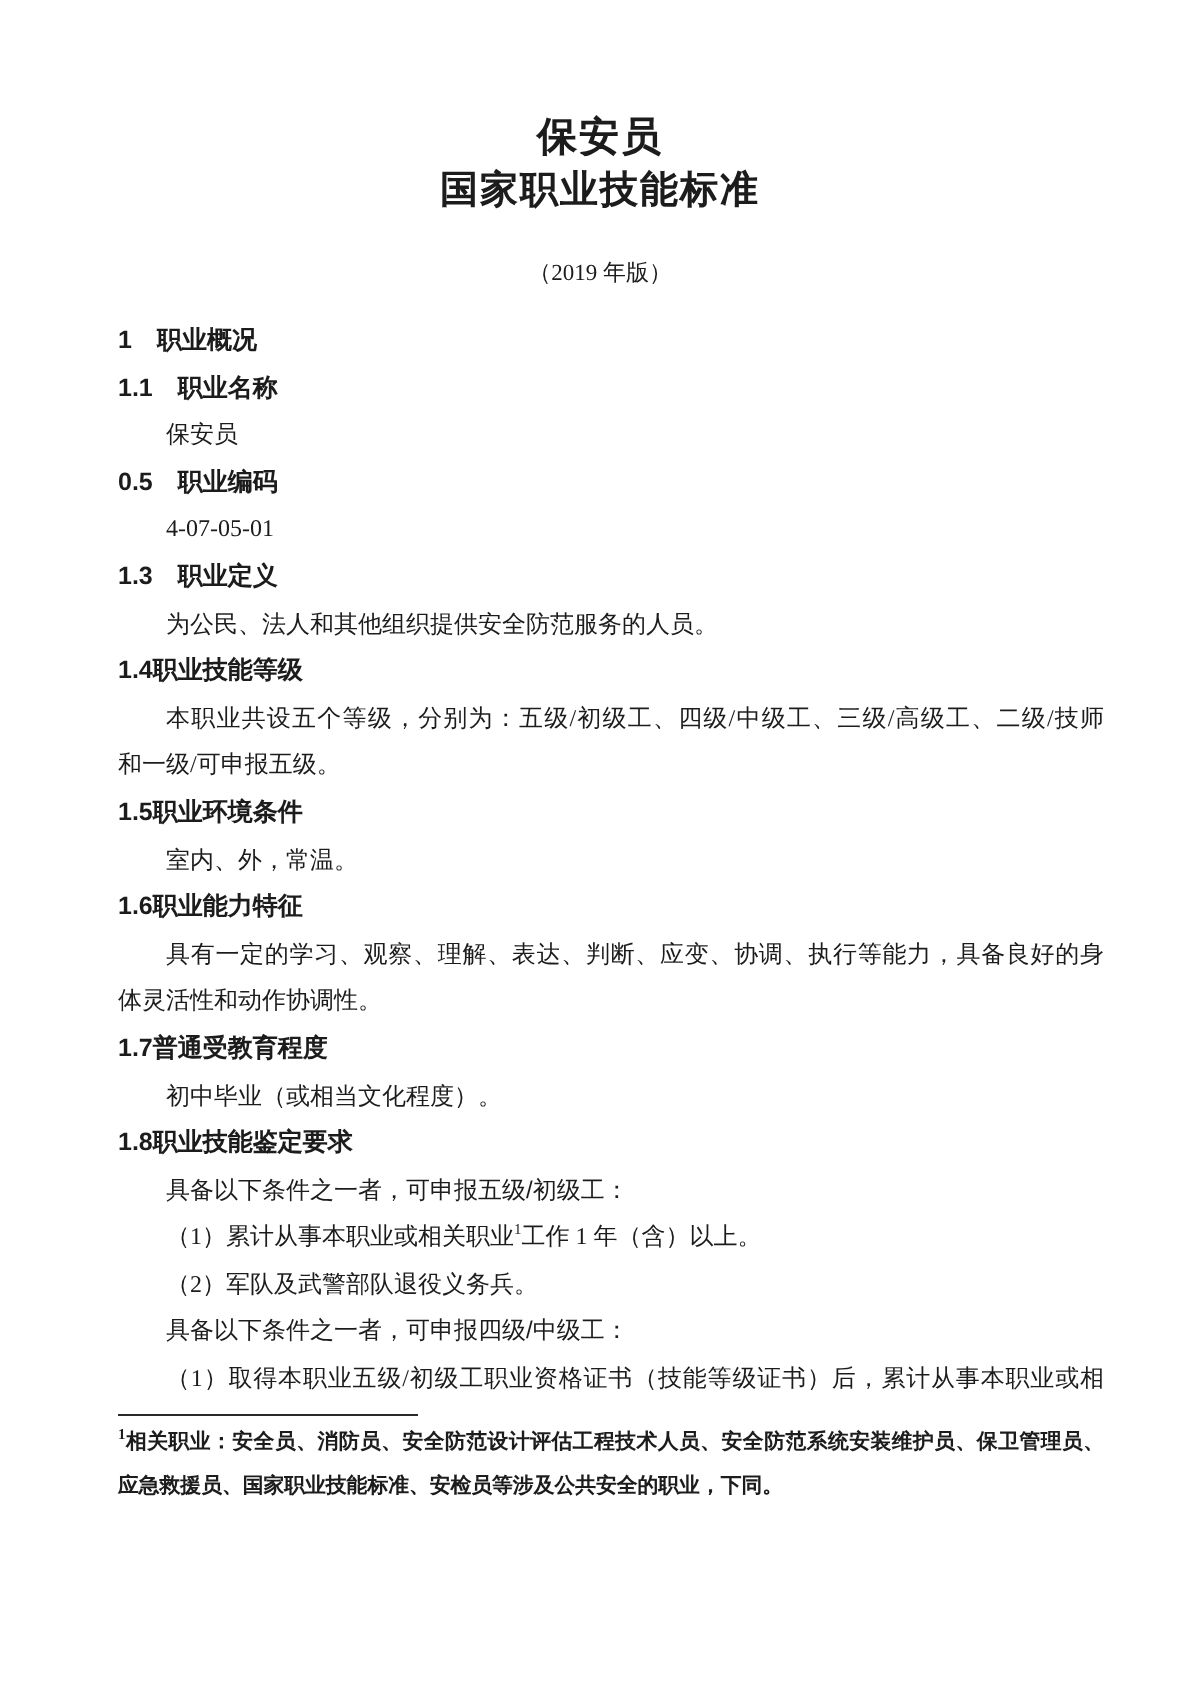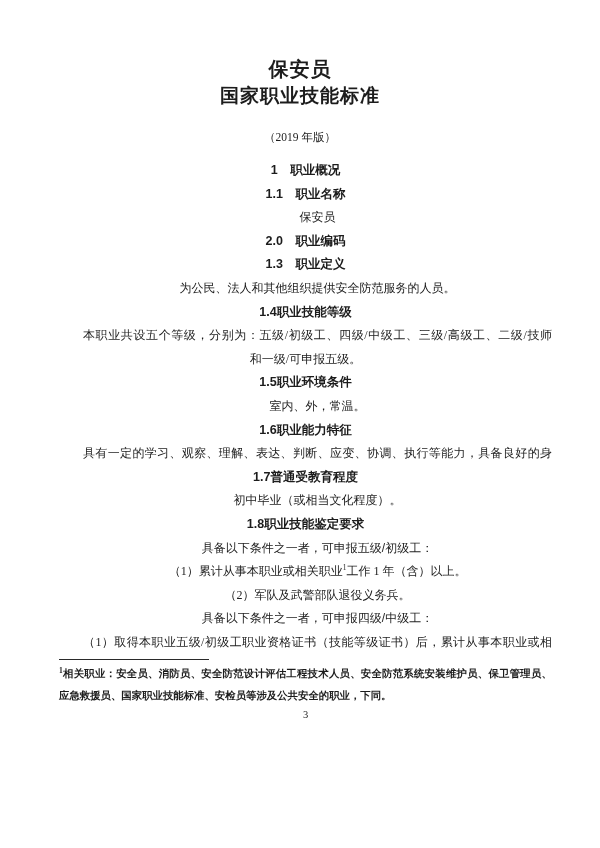--- a/index.html
+++ b/index.html
@@ -29,21 +29,21 @@
     margin-top: 5px;
     letter-spacing: 1px;
   }
   .doc-edition { font-size: 11.5px; line-height: 14px; margin-top: 24px; }
 
   .docbody {
     margin: 15px 48px 0 59px;
     font-size: 12px;
     line-height: 23.6px;
   }
-  .docbody p { margin: 0; white-space: nowrap; text-align: center; }
+  .docbody p { margin: 0; white-space: nowrap; }
   p.h {
     font-family: "Liberation Sans", "DejaVu Sans", sans-serif;
     font-weight: bold;
     font-size: 12.5px;
   }
   p.t { text-indent: 2em; }
   p.cont { text-indent: 0; }
   p.boldt {
     font-family: "Liberation Sans", "DejaVu Sans", sans-serif;
     font-weight: normal;
@@ -66,30 +66,32 @@
   <header class="titles">
     <div class="doc-title">保安员</div>
     <div class="doc-subtitle">国家职业技能标准</div>
     <div class="doc-edition">（2019 年版）</div>
   </header>
 
   <main class="docbody">
     <p class="h">1　职业概况</p>
     <p class="h">1.1　职业名称</p>
     <p class="t">保安员</p>
-    <p class="h">2.0　职业编码</p>
+    <p class="h">0.5　职业编码</p>
+    <p class="t">4-07-05-01</p>
     <p class="h">1.3　职业定义</p>
     <p class="t">为公民、法人和其他组织提供安全防范服务的人员。</p>
     <p class="h">1.4职业技能等级</p>
     <p class="t fill">本职业共设五个等级，分别为：五级/初级工、四级/中级工、三级/高级工、二级/技师</p>
     <p class="cont">和一级/可申报五级。</p>
     <p class="h">1.5职业环境条件</p>
     <p class="t">室内、外，常温。</p>
     <p class="h">1.6职业能力特征</p>
     <p class="t fill">具有一定的学习、观察、理解、表达、判断、应变、协调、执行等能力，具备良好的身</p>
+    <p class="cont">体灵活性和动作协调性。</p>
     <p class="h">1.7普通受教育程度</p>
     <p class="t">初中毕业（或相当文化程度）。</p>
     <p class="h">1.8职业技能鉴定要求</p>
     <p class="boldt">具备以下条件之一者，可申报五级/初级工：</p>
     <p class="t"><span>（1）累计从事本职业或相关职业</span><sup>1</sup><span>工作 1 年（含）以上。</span></p>
     <p class="t">（2）军队及武警部队退役义务兵。</p>
     <p class="boldt">具备以下条件之一者，可申报四级/中级工：</p>
     <p class="t fill">（1）取得本职业五级/初级工职业资格证书（技能等级证书）后，累计从事本职业或相</p>
   </main>
 

